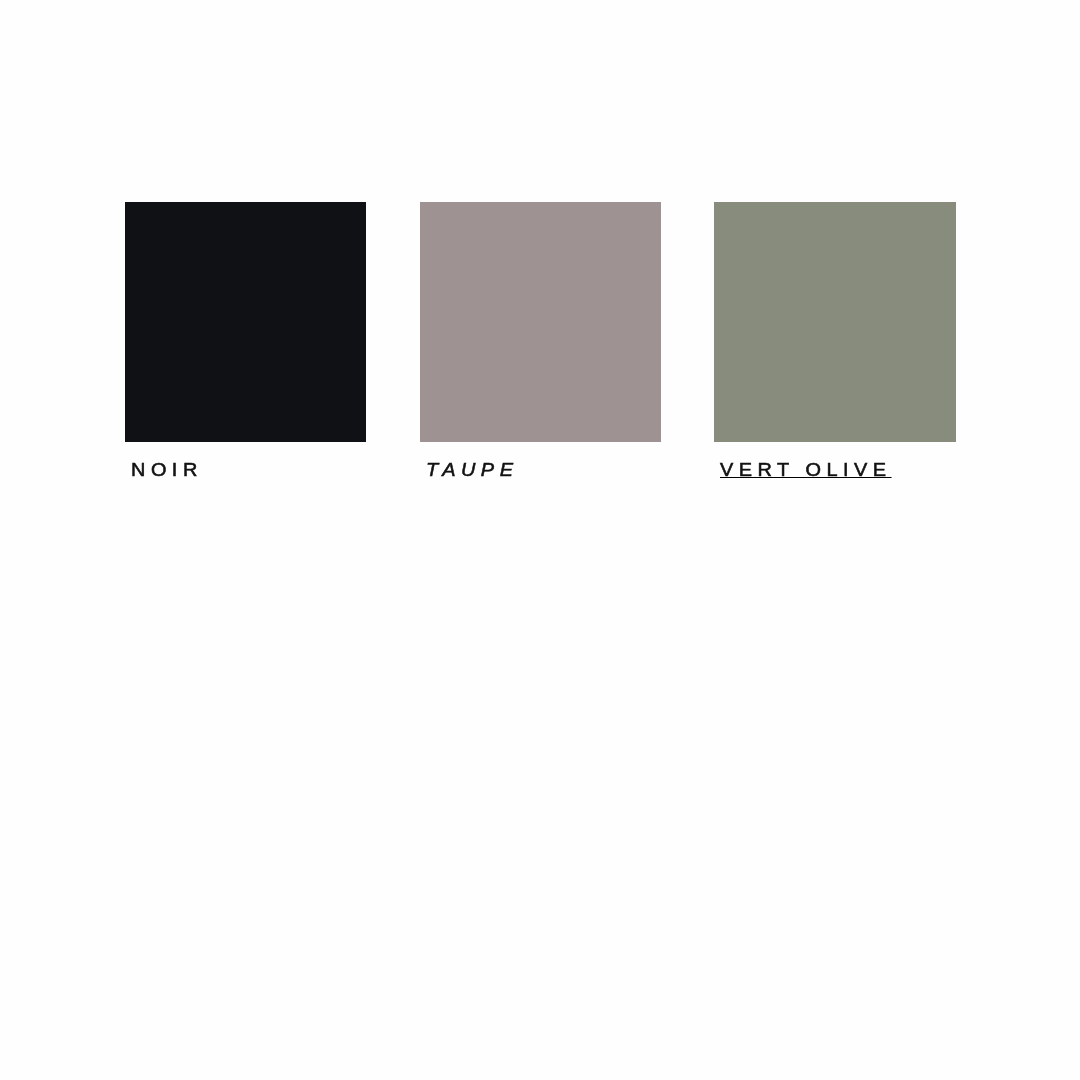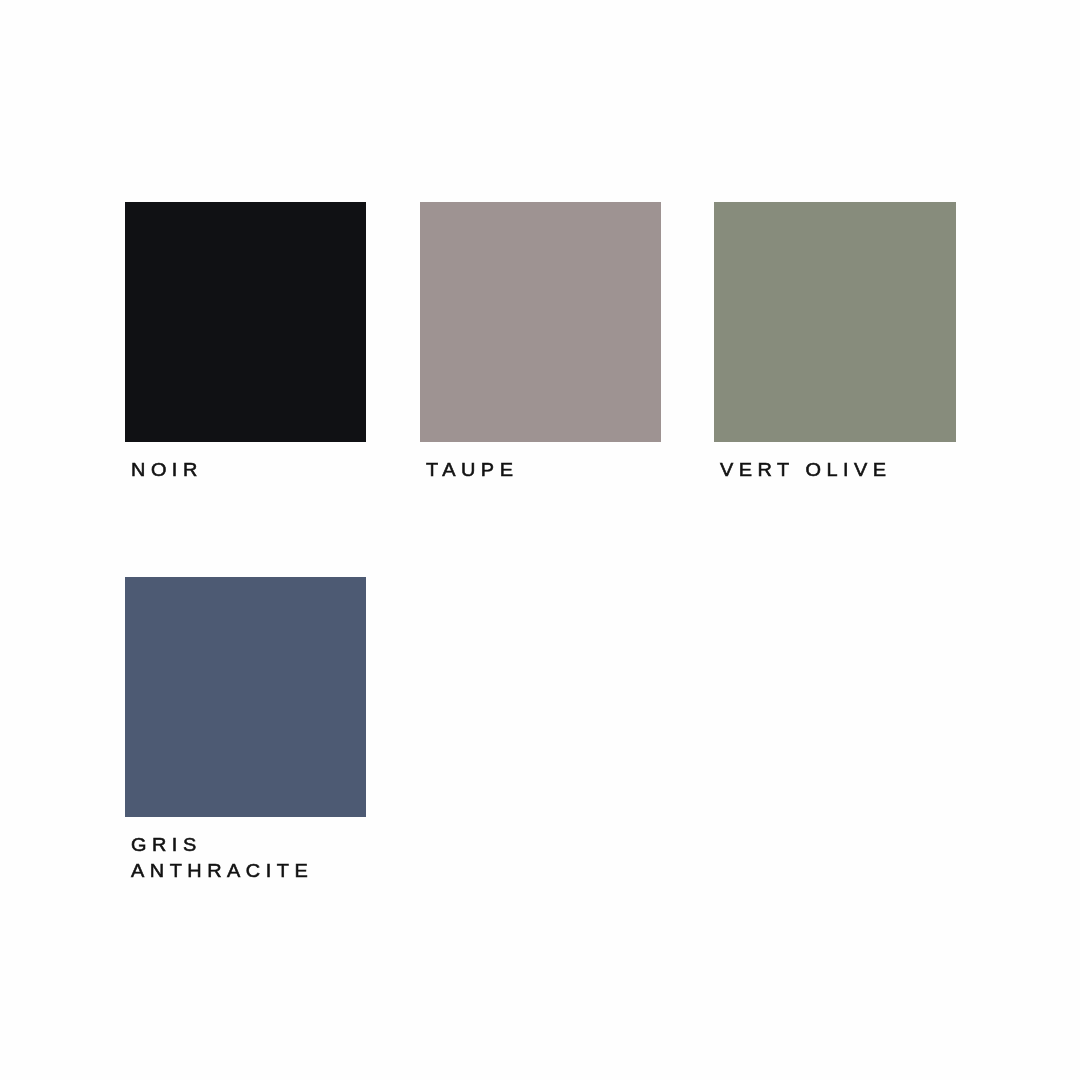--- a/index.html
+++ b/index.html
@@ -22,22 +22,22 @@
     line-height:25.6px;
     margin-left:6.5px;
     margin-top:15.4px;
     white-space:pre-line;
     transform-origin:0 0;
     transform:scaleX(1.07) translateZ(0);
     -webkit-text-stroke:0.55px #121212;
   }
   
   .c0{left:124.5px;}
-  .c1{left:419.7px;}
-  .c2{left:713.9px;}
+  .c1{left:419.7px;font-style:italic;}
+  .c2{left:713.9px;text-decoration:underline;}
   .r0{top:201.9px;}
   .r1{top:576.9px;}
 </style>
 </head>
 <body style="background: rgb(254, 254, 254);">
 
 <div class="palette">
 
   <div class="cell c0 r0">
     <div class="swatch" style="background: rgb(16, 17, 20);"></div>
@@ -47,21 +47,16 @@
   <div class="cell c1 r0">
     <div class="swatch" style="background: rgb(158, 147, 146);"></div>
     <div class="label" style="color: rgb(18, 18, 18); -webkit-text-stroke-color: rgb(18, 18, 18);">TAUPE</div>
   </div>
 
   <div class="cell c2 r0">
     <div class="swatch" style="background: rgb(135, 140, 124);"></div>
     <div class="label" style="color: rgb(18, 18, 18); -webkit-text-stroke-color: rgb(18, 18, 18);">VERT OLIVE</div>
   </div>
 
-  <div class="cell c0 r1">
-    <div class="swatch" style="background: rgb(77, 90, 115);"></div>
-    <div class="label" style="color: rgb(18, 18, 18); -webkit-text-stroke-color: rgb(18, 18, 18);">GRIS
-ANTHRACITE</div>
-  </div>
 
 
 
 </div>
 
 </body></html>

